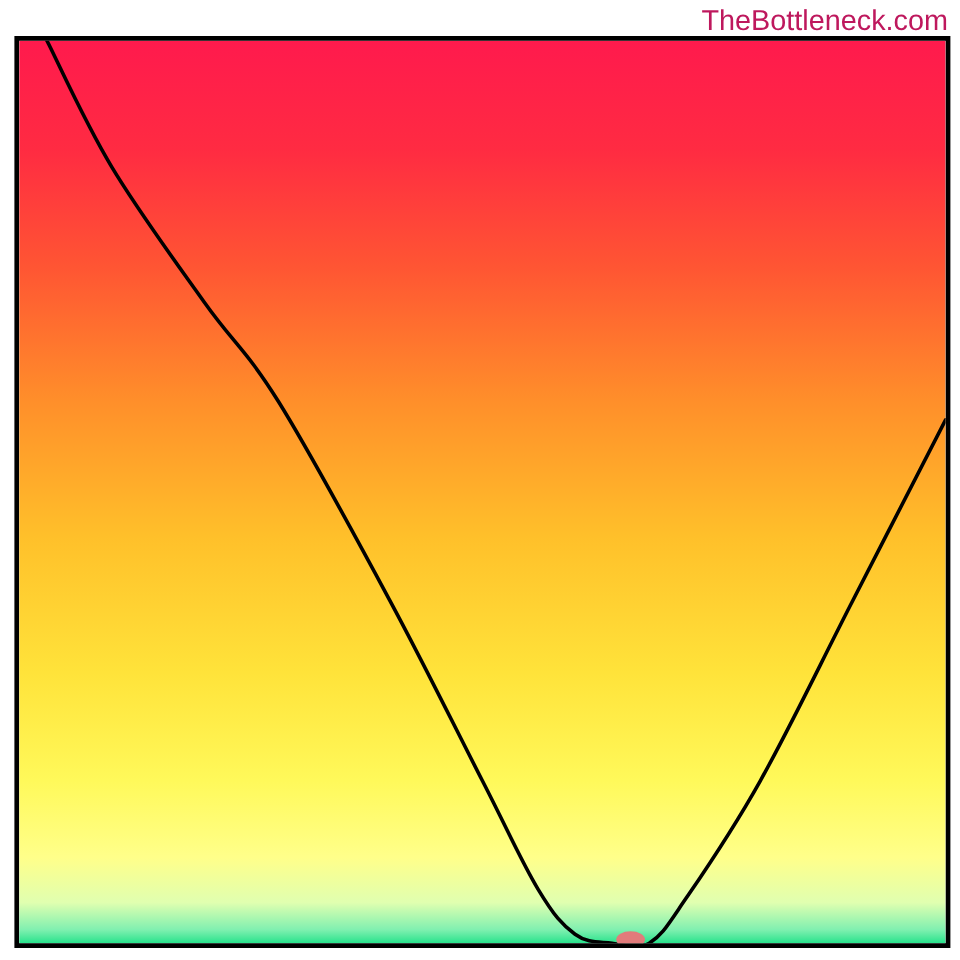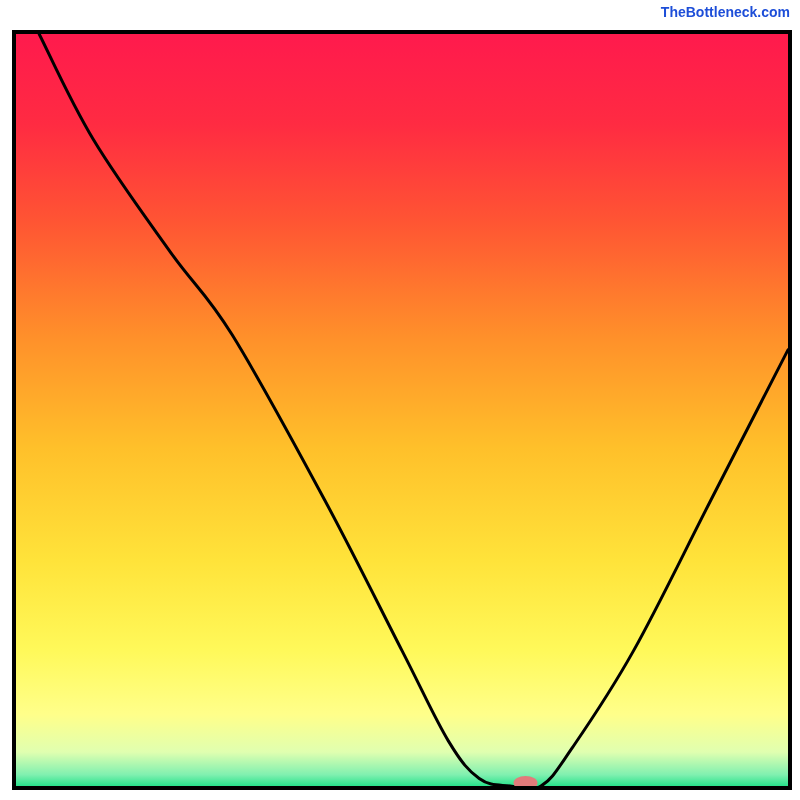--- a/index.html
+++ b/index.html
@@ -9,23 +9,23 @@
     height: 800px;
     background: #ffffff;
     font-family: Arial, Helvetica, sans-serif;
   }
   .chart-frame {
     position: absolute;
     box-sizing: border-box;
   }
   .watermark {
     position: absolute;
-    font-size: 14px;
-    color: #1d4ed8;
-    font-weight: 700;
+    font-size: 24px;
+    color: #be185d;
+    font-weight: 400;
     letter-spacing: 0;
   }
   .plot-area {
     position: absolute;
     overflow: visible;
   }
   svg { display: block; }
 </style>
 </head>
 <body>

